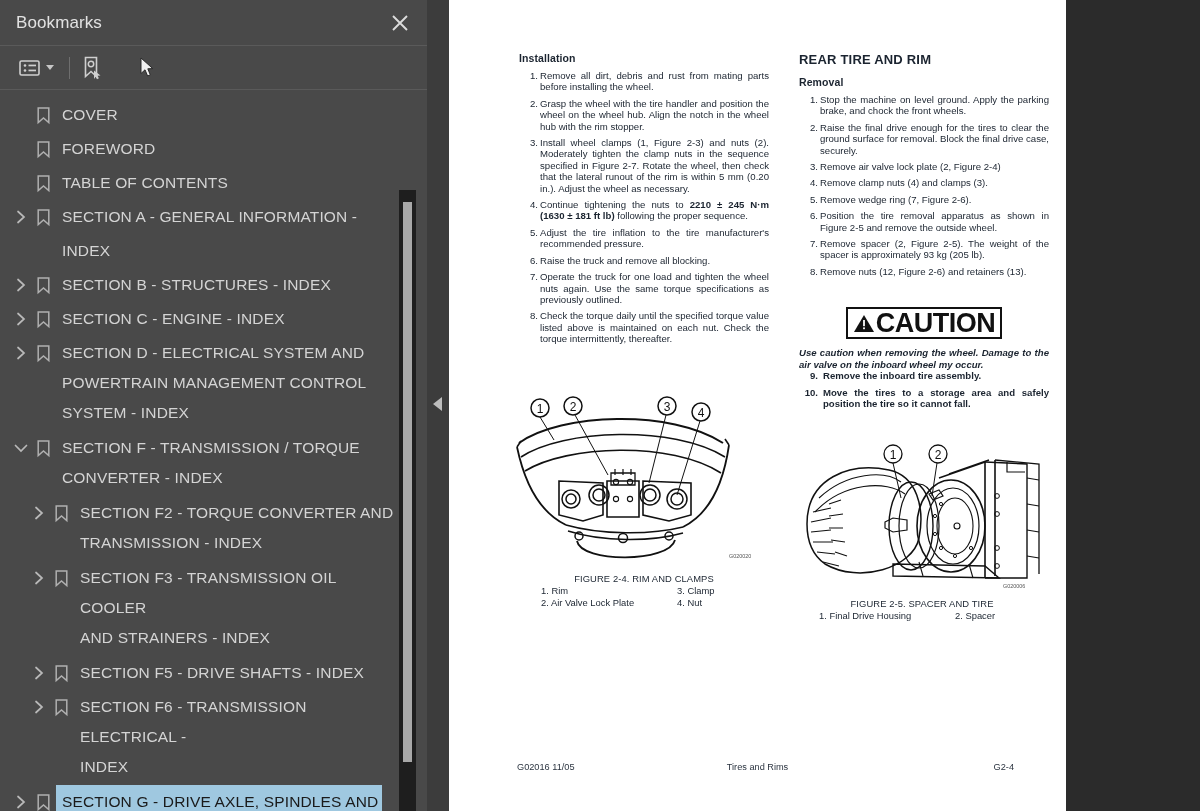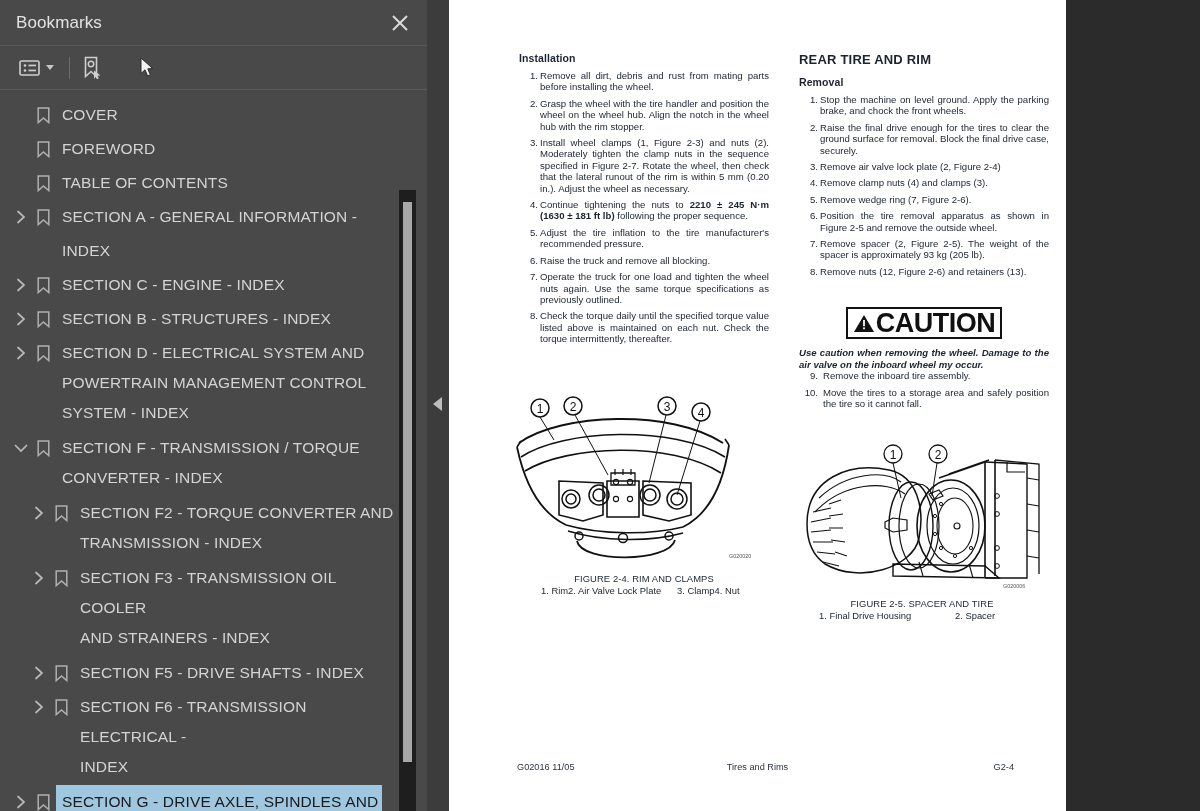--- a/index.html
+++ b/index.html
@@ -245,21 +245,21 @@
   }
   ol.steps li::before {
     content: counter(st) ".";
     position: absolute;
     left: 4px;
     top: 0;
     width: 15px;
     text-align: right;
   }
   ol.steps.start9 { counter-reset: st 8; }
-  ol.steps.start9 li { padding-left: 24px; }
+  ol.steps.start9 li { padding-left: 24px; font-weight: bold; }
   ol.steps.start9 li::before { left: 0; width: 19px; }
   ol.steps li b { font-weight: bold; }
 
   
   #caution-wrap {
     position: absolute;
     left: 350px;
     top: 307px;
     width: 250px;
   }
@@ -301,21 +301,21 @@
     letter-spacing: .1px;
   }
   .fig-items {
     display: flex;
     font-size: 9.4px;
     line-height: 12px;
     margin-top: 1px;
     justify-content: center;
     gap: 10px;
   }
-  .fig-items .fi-col { display: flex; flex-direction: row; }
+  .fig-items .fi-col { display: flex; flex-direction: column; }
 
   #fig1 { position: absolute; left: 62px; top: 395px; width: 266px; }
   #fig2 { position: absolute; left: 340px; top: 438px; width: 266px; }
 
   
   #page-footer {
     position: absolute;
     left: 0; right: 0;
     top: 758px;
     height: 24px;
@@ -429,34 +429,34 @@
             <div class="bm-chev">
               <svg width="11" height="14" viewBox="0 0 11 14">
                 <path d="M2 1.5 L8 7 L2 12.5" fill="none" stroke="#b9b9b9" stroke-width="1.7" stroke-linecap="round"></path>
               </svg>
             </div>
             <div class="bm-icon">
               <svg width="13" height="17" viewBox="0 0 13 17">
                 <path d="M1.2 1 h10.6 v14.6 l-5.3 -4.6 l-5.3 4.6 z" fill="none" stroke="#b0b0b0" stroke-width="1.5"></path>
               </svg>
             </div>
+            <div class="bm-label">SECTION B - STRUCTURES - INDEX</div>
+          </div>
+          <div class="bm-row depth0">
+            <div class="bm-chev">
+              <svg width="11" height="14" viewBox="0 0 11 14">
+                <path d="M2 1.5 L8 7 L2 12.5" fill="none" stroke="#b9b9b9" stroke-width="1.7" stroke-linecap="round"></path>
+              </svg>
+            </div>
+            <div class="bm-icon">
+              <svg width="13" height="17" viewBox="0 0 13 17">
+                <path d="M1.2 1 h10.6 v14.6 l-5.3 -4.6 l-5.3 4.6 z" fill="none" stroke="#b0b0b0" stroke-width="1.5"></path>
+              </svg>
+            </div>
             <div class="bm-label">SECTION C - ENGINE - INDEX</div>
-          </div>
-          <div class="bm-row depth0">
-            <div class="bm-chev">
-              <svg width="11" height="14" viewBox="0 0 11 14">
-                <path d="M2 1.5 L8 7 L2 12.5" fill="none" stroke="#b9b9b9" stroke-width="1.7" stroke-linecap="round"></path>
-              </svg>
-            </div>
-            <div class="bm-icon">
-              <svg width="13" height="17" viewBox="0 0 13 17">
-                <path d="M1.2 1 h10.6 v14.6 l-5.3 -4.6 l-5.3 4.6 z" fill="none" stroke="#b0b0b0" stroke-width="1.5"></path>
-              </svg>
-            </div>
-            <div class="bm-label">SECTION B - STRUCTURES - INDEX</div>
           </div>
           <div class="bm-row depth0">
             <div class="bm-chev">
               <svg width="11" height="14" viewBox="0 0 11 14">
                 <path d="M2 1.5 L8 7 L2 12.5" fill="none" stroke="#b9b9b9" stroke-width="1.7" stroke-linecap="round"></path>
               </svg>
             </div>
             <div class="bm-icon">
               <svg width="13" height="17" viewBox="0 0 13 17">
                 <path d="M1.2 1 h10.6 v14.6 l-5.3 -4.6 l-5.3 4.6 z" fill="none" stroke="#b0b0b0" stroke-width="1.5"></path>

